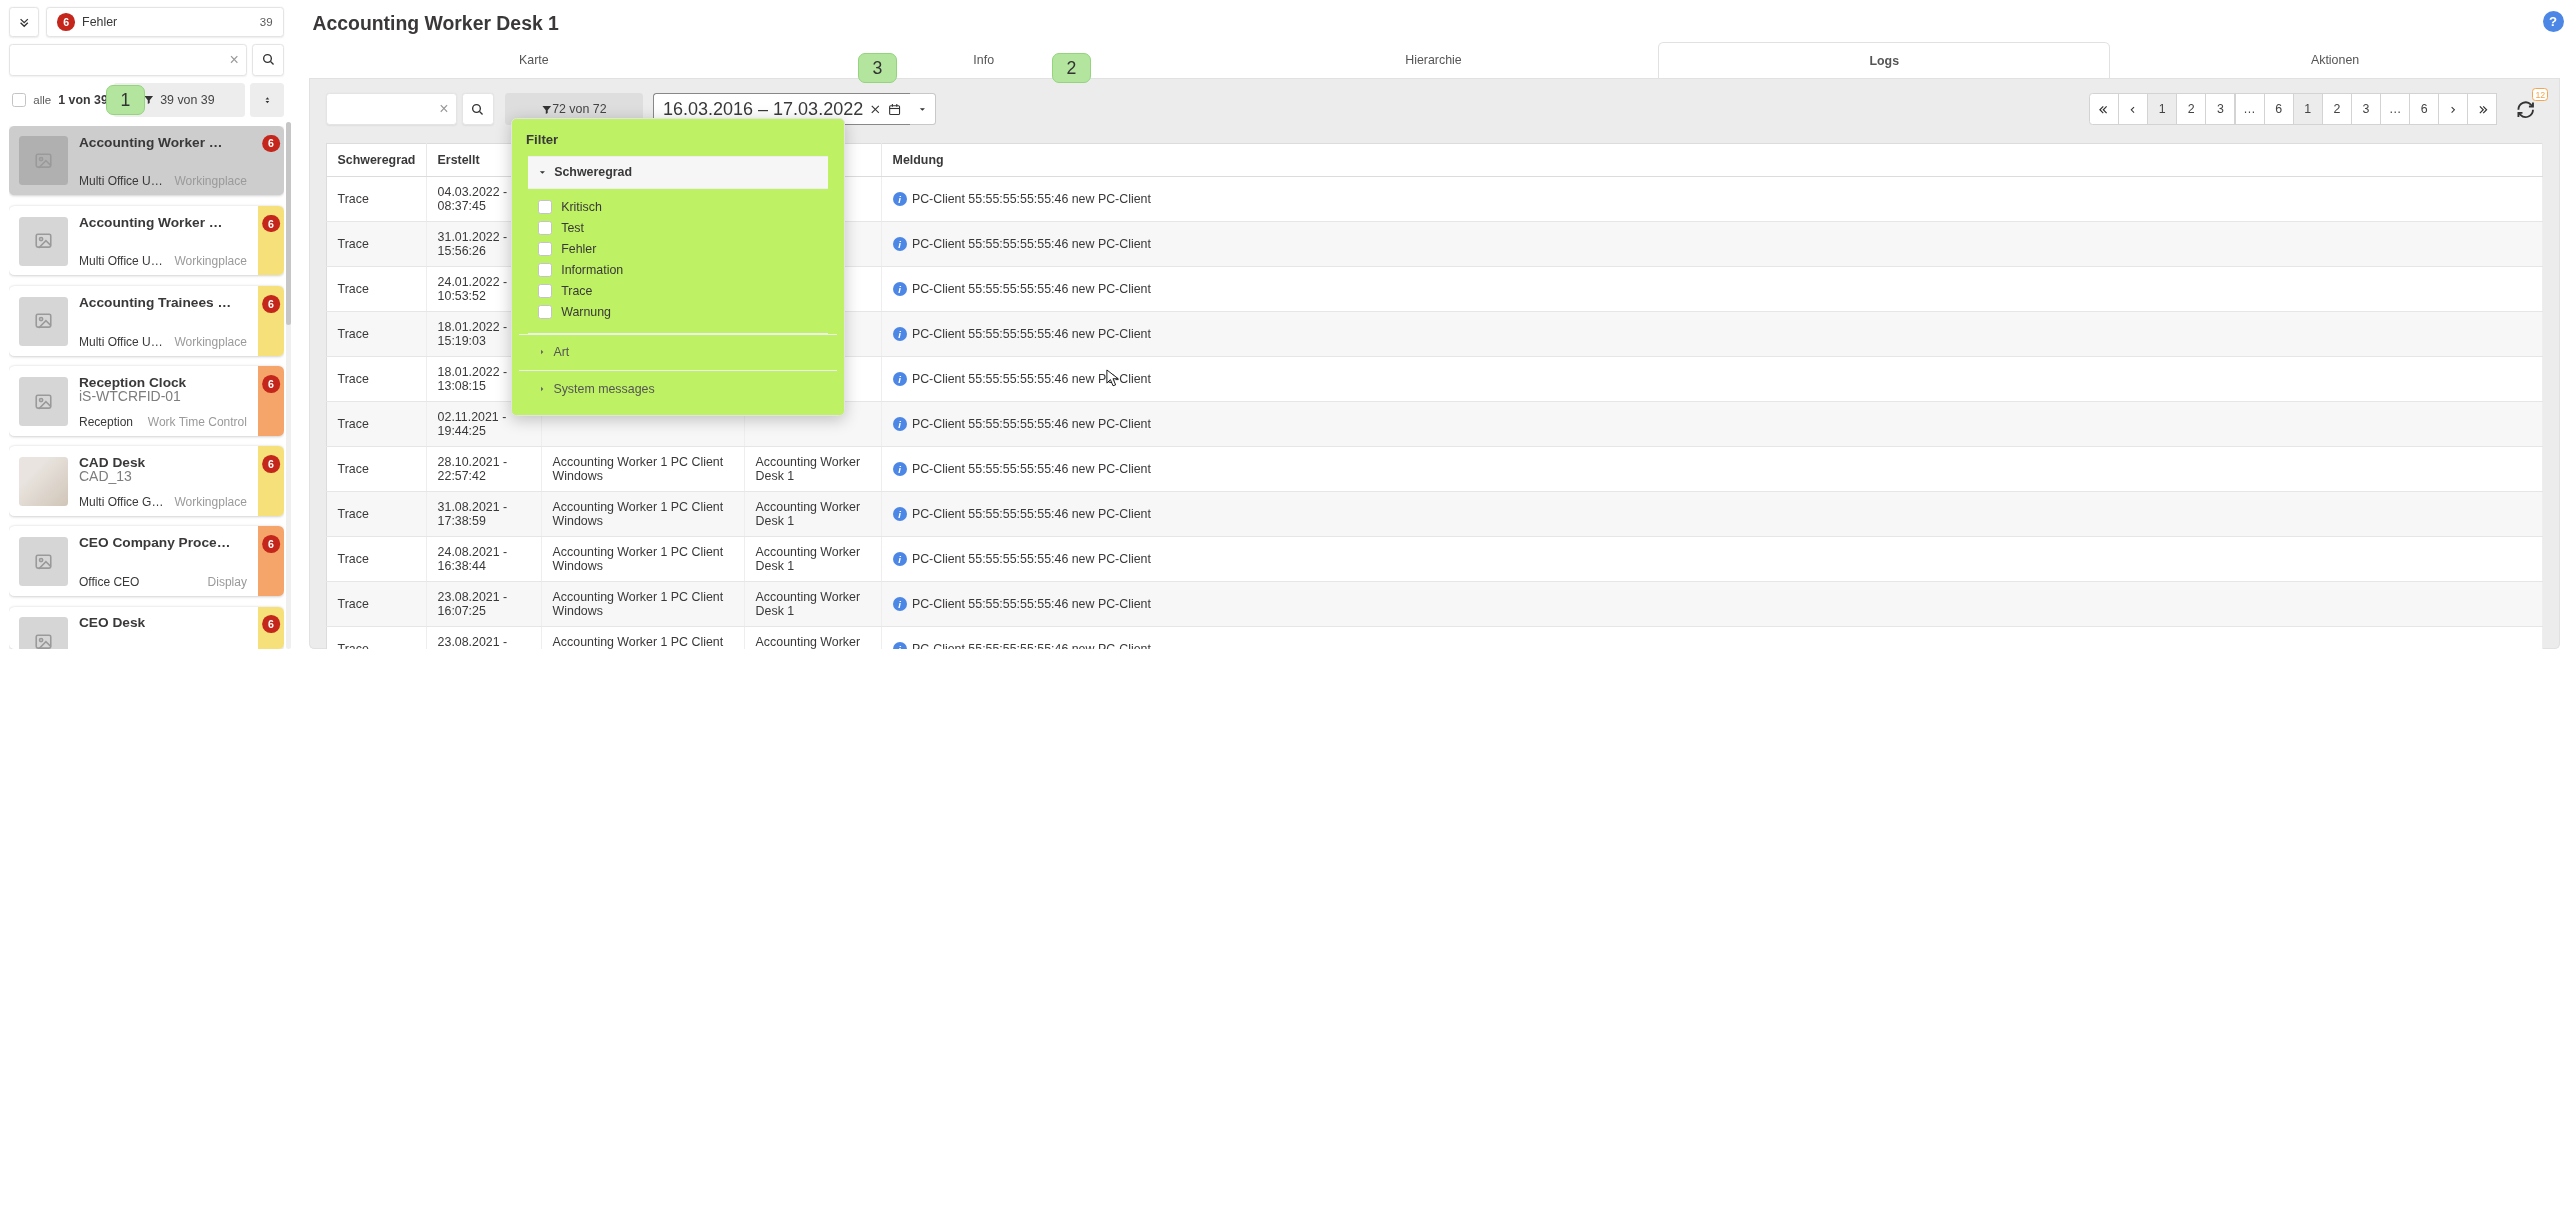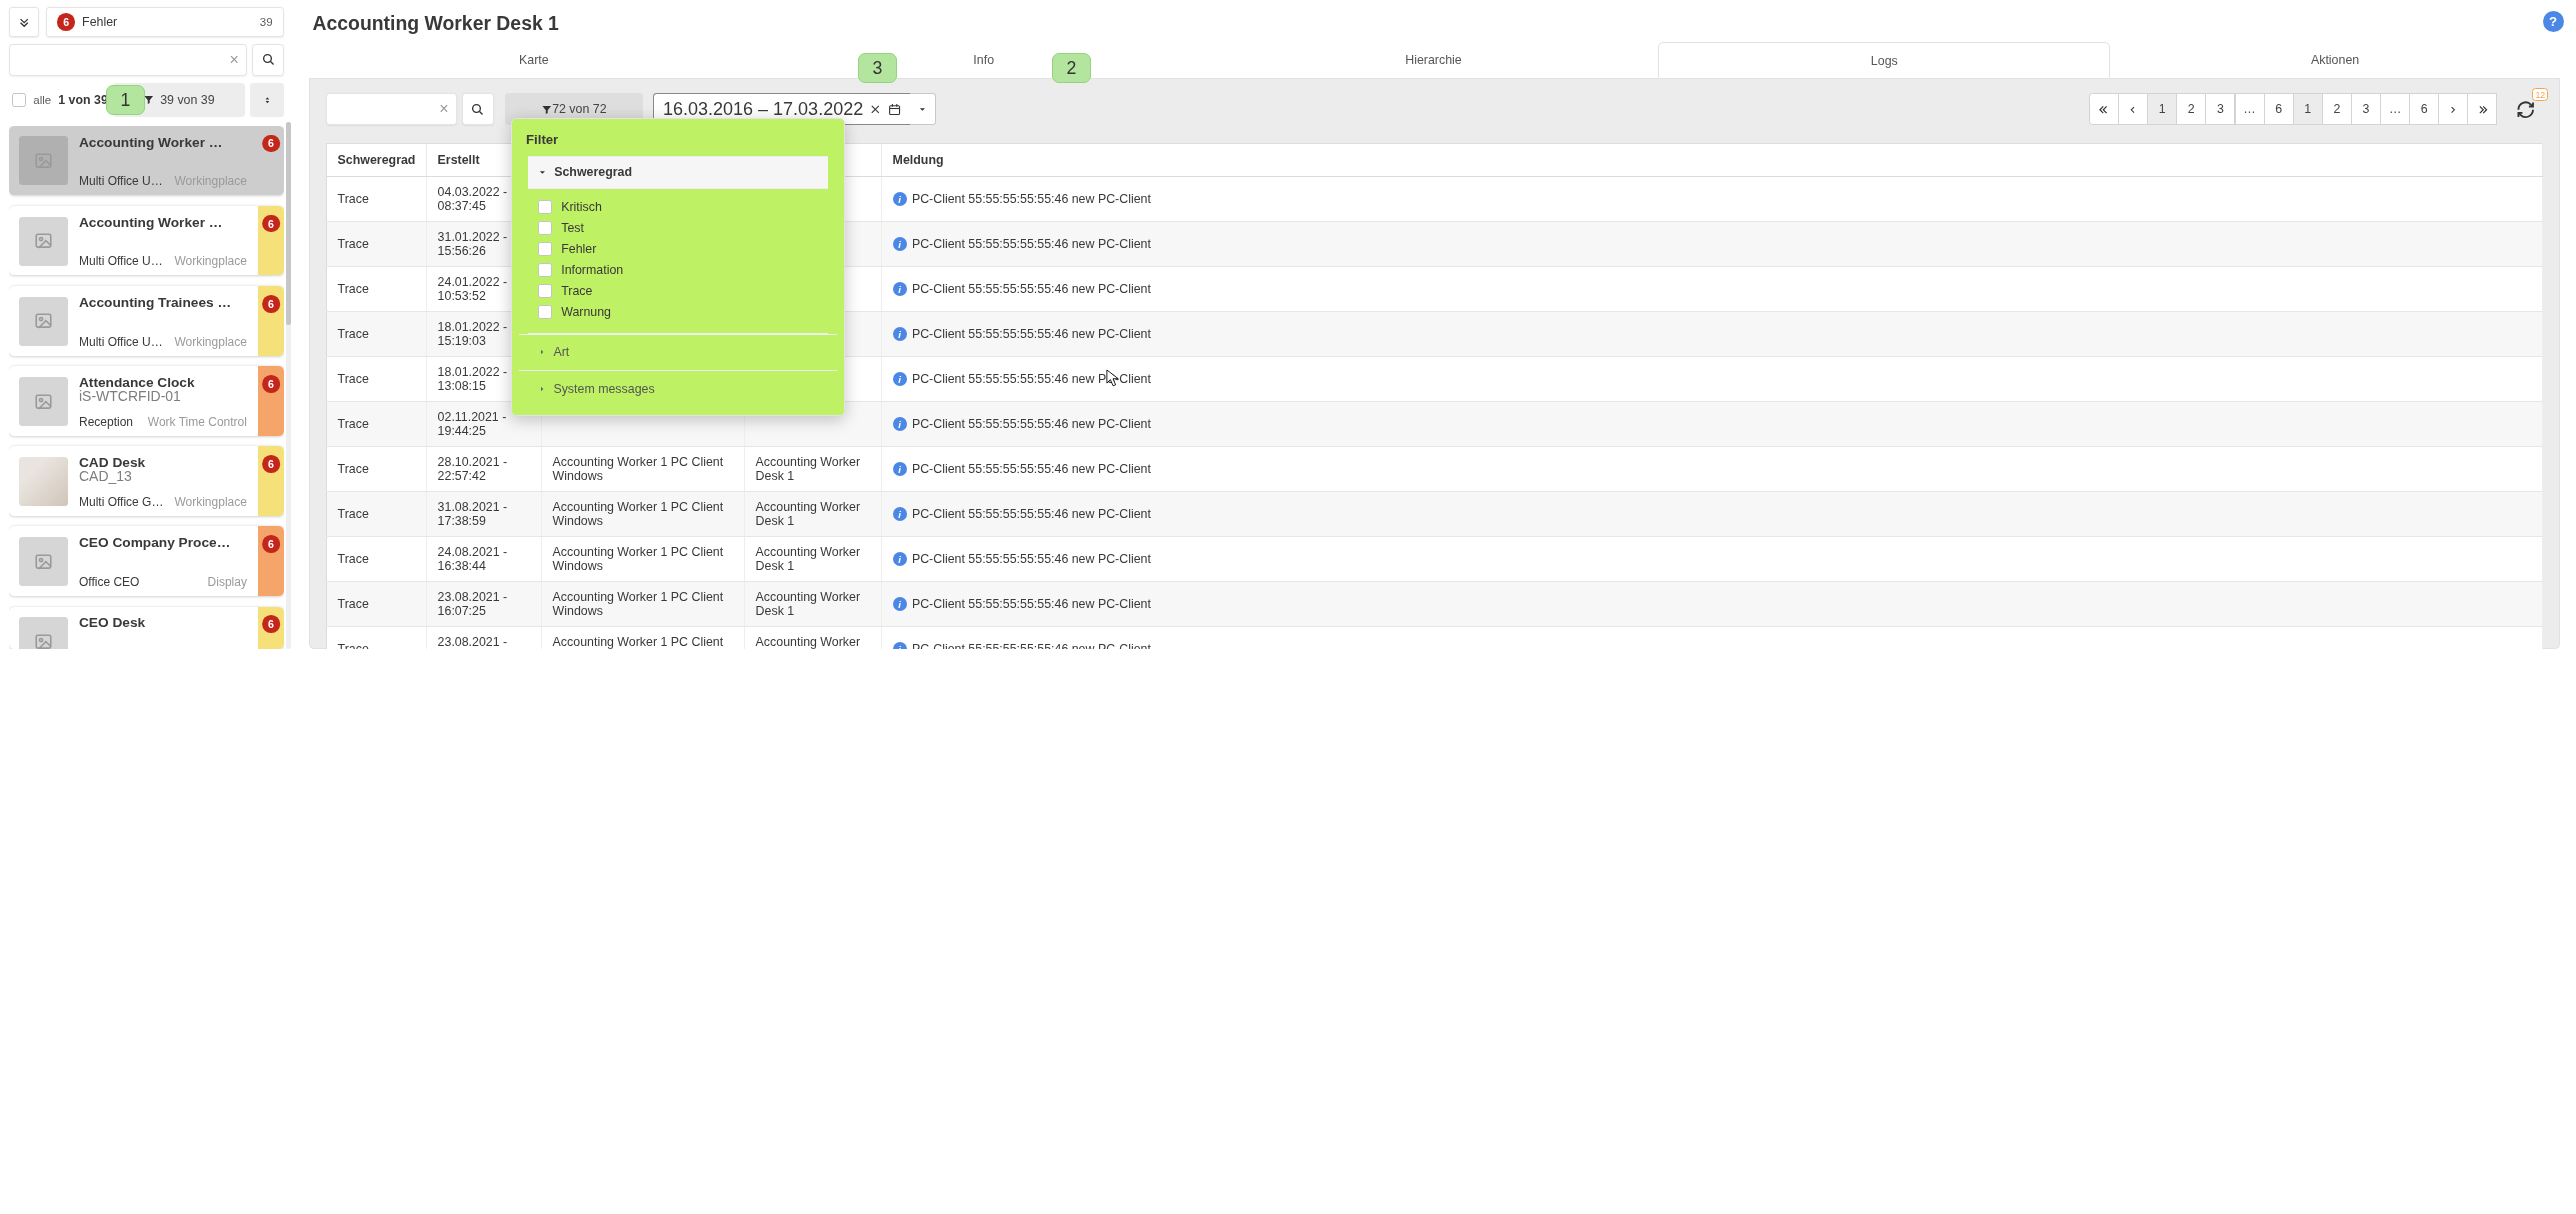--- a/index.html
+++ b/index.html
@@ -81,21 +81,21 @@
 
   
   .main {flex:1;padding:8.8px 16px 0 16px;display:flex;flex-direction:column;position:relative;min-width:0;}
   .main-title{font-size:19.4px;font-weight:600;margin:3.5px 0 7px 3.5px}
   .help-icon{
     position:absolute;right:12.4px;top:10.6px;width:21px;height:21px;border-radius:50%;background:#4c87e6;color:#fff;
     display:flex;align-items:center;justify-content:center;font-weight:700;font-size:13.2px;
   }
   .tabs{display:flex;border-bottom:0.9px solid #e1e1e1;}
   .tab{flex:1;text-align:center;padding:10.6px 0;color:#555;position:relative}
-  .tab.active{background:#fff;border-top:0.9px solid #e1e1e1;border-left:0.9px solid #e1e1e1;border-right:0.9px solid #e1e1e1;border-radius:5.3px 5.3px 0 0;font-weight:400}
+  .tab.active{background:#fff;border-top:0.9px solid #e1e1e1;border-left:0.9px solid #e1e1e1;border-right:0.9px solid #e1e1e1;border-radius:5.3px 5.3px 0 0;font-weight:700}
   .panel {background:#ececec;border:0.9px solid #e1e1e1;border-top:none;border-radius:0 0 5.3px 5.3px;padding:14px 16px;position:relative;flex:1;min-height:0;}
 
   .callout-2{top:53px;left:759px}
   .callout-3{top:53px;left:565px}
   .main .callout{position:absolute}
 
   .toolbar{display:flex;gap:10.6px;align-items:center;margin-bottom:17.7px}
 
   .tb-search{display:flex;align-items:center;width:168px;gap:5.3px}
   .tb-search .search-box{height:32px}
@@ -297,21 +297,21 @@
           </div>
     <div class="thumb ">
       <svg width="23" height="19.4" viewBox="0 0 24 24" fill="none" stroke="#9a9a9a" stroke-width="2">
               <rect x="3" y="4" width="18" height="16" rx="2"></rect>
               <circle cx="9" cy="10" r="2"></circle>
               <path d="M21 18l-6-6-9 9"></path>
             </svg>
     </div>
     <div class="card-body">
       <div>
-        <div class="card-title">Attendance Clock</div>
+        <div class="card-title">Reception Clock</div>
         <div class="card-sub">iS-WTCRFID-01</div>
       </div>
       <div class="card-foot">
               <span>Reception</span>
               <span class="tag">Work Time Control</span>
             </div>
     </div>
         </div>
         <div class="card">
     <div class="stripe stripe-yellow">

